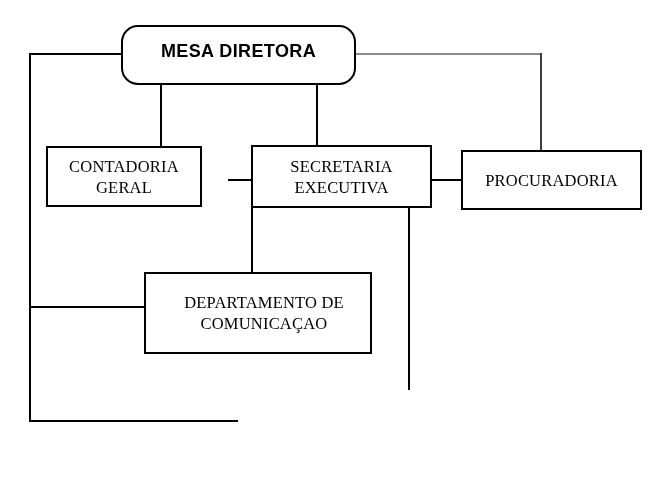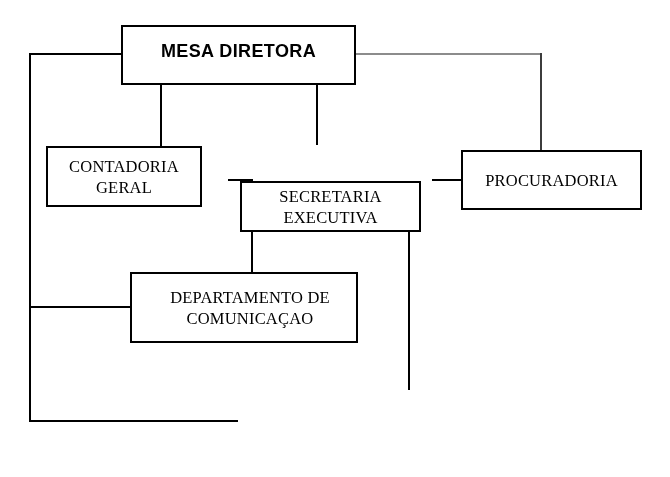--- a/index.html
+++ b/index.html
@@ -39,28 +39,29 @@
     white-space: pre-line;
     letter-spacing: 0.2px;
     z-index: 2;
   }
   .node.root {
     font-family: "Liberation Sans", sans-serif;
     font-weight: bold;
     font-size: 18px;
     letter-spacing: 0.4px;
     padding-bottom: 8px;
+    border-radius: 17px;
   }
 
   
   #box-mesa         { left: 121px; top: 25px;  width: 235px; height: 60px; }
   #box-contadoria   { left: 46px;  top: 146px; width: 156px; height: 61px; }
-  #box-secretaria   { left: 240px; top: 145px; width: 181px; height: 51px; margin-top: 36px; }
+  #box-secretaria   { left: 251px; top: 145px; width: 181px; height: 63px; }
   #box-procuradoria { left: 461px; top: 150px; width: 181px; height: 60px; }
-  #box-departamento { left: 130px; top: 272px; width: 228px; height: 71px; padding-left: 12px; }
+  #box-departamento { left: 144px; top: 272px; width: 228px; height: 82px; padding-left: 12px; }
   #box-unidade      { left: 237px; top: 389px; width: 218px; height: 61px; }
 
   #ln-mesa-left        { left: 29px;  top: 53px;  width: 93px;  height: 2px; }
   #ln-left-rail        { left: 29px;  top: 53px;  width: 2px;   height: 369px; }
   #ln-rail-departamento{ left: 29px;  top: 306px; width: 118px; height: 2px; }
   #ln-rail-unidade     { left: 29px;  top: 420px; width: 209px; height: 2px; }
   #ln-mesa-right       { left: 356px; top: 53px;  width: 186px; height: 2px; }
   #ln-right-drop       { left: 540px; top: 53px;  width: 2px;   height: 98px; }
   #ln-mesa-contadoria  { left: 160px; top: 85px;  width: 2px;   height: 61px; }
   #ln-mesa-secretaria  { left: 316px; top: 85px;  width: 2px;   height: 60px; }

